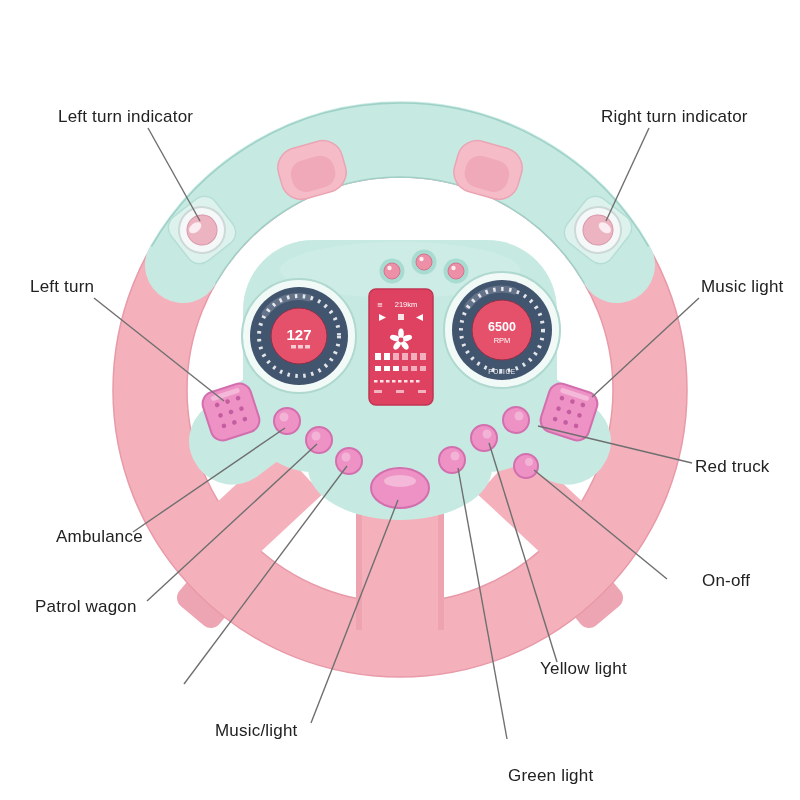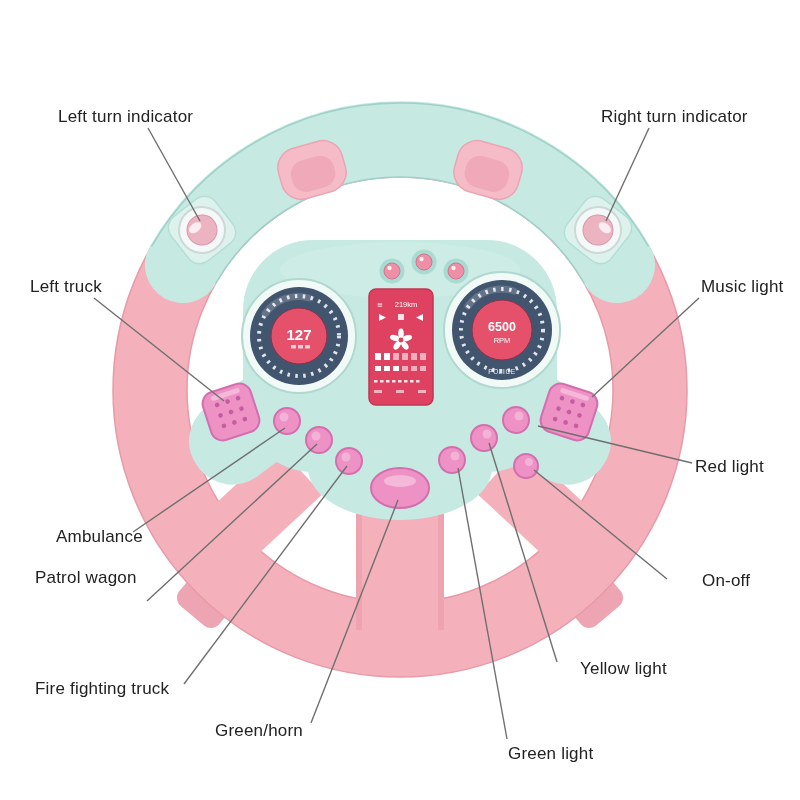--- a/index.html
+++ b/index.html
@@ -236,24 +236,23 @@
       <line x1="147" y1="601" x2="317" y2="444"></line>
       <line x1="557" y1="662" x2="489" y2="443"></line>
       <line x1="184" y1="684" x2="347" y2="466"></line>
       <line x1="311" y1="723" x2="398" y2="500"></line>
       <line x1="507" y1="739" x2="458" y2="468"></line>
     </g>
   </svg>
 
   <div class="label" style="left:601px;top:107px">Right turn indicator</div>
   <div class="label" style="left:58px;top:107px">Left turn indicator</div>
-  <div class="label" style="left:30px;top:277px">Left truck</div>
+  <div class="label" style="left:30px;top:277px">Left turn</div>
   <div class="label" style="left:701px;top:277px">Music light</div>
-  <div class="label" style="left:695px;top:457px">Red light</div>
+  <div class="label" style="left:695px;top:457px">Red truck</div>
   <div class="label" style="left:56px;top:527px">Ambulance</div>
   <div class="label" style="left:702px;top:571px">On-off</div>
-  <div class="label" style="left:35px;top:568px">Patrol wagon</div>
-  <div class="label" style="left:580px;top:659px">Yellow light</div>
-  <div class="label" style="left:35px;top:679px">Fire fighting truck</div>
-  <div class="label" style="left:215px;top:721px">Green/horn</div>
-  <div class="label" style="left:508px;top:744px">Green light</div>
+  <div class="label" style="left:35px;top:597px">Patrol wagon</div>
+  <div class="label" style="left:540px;top:659px">Yellow light</div>
+  <div class="label" style="left:215px;top:721px">Music/light</div>
+  <div class="label" style="left:508px;top:766px">Green light</div>
 
 </div>
 
 </body></html>

